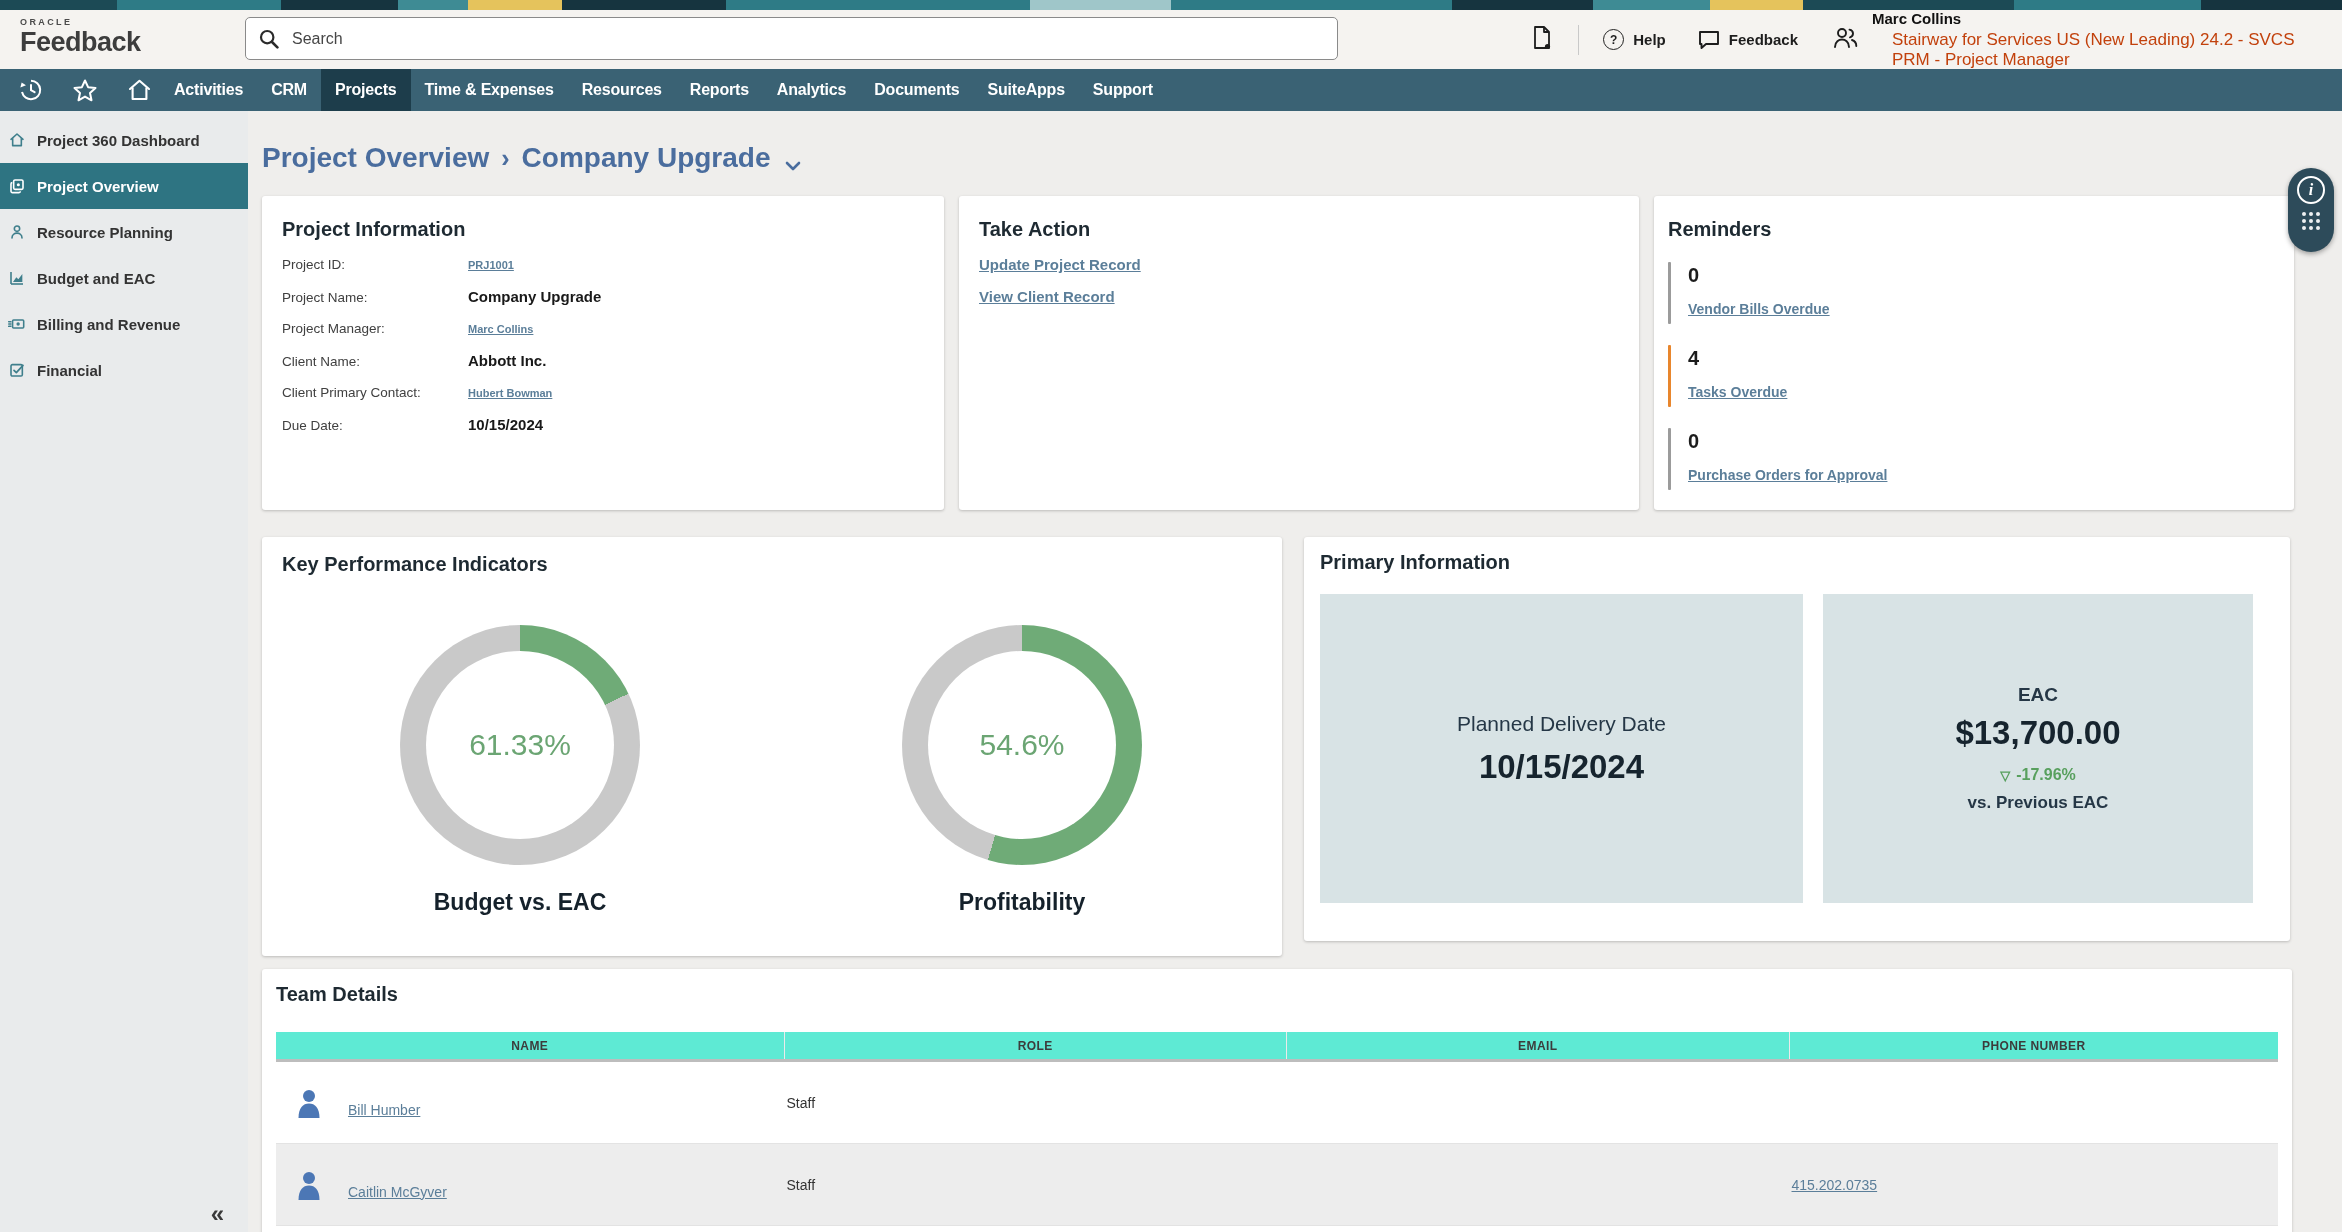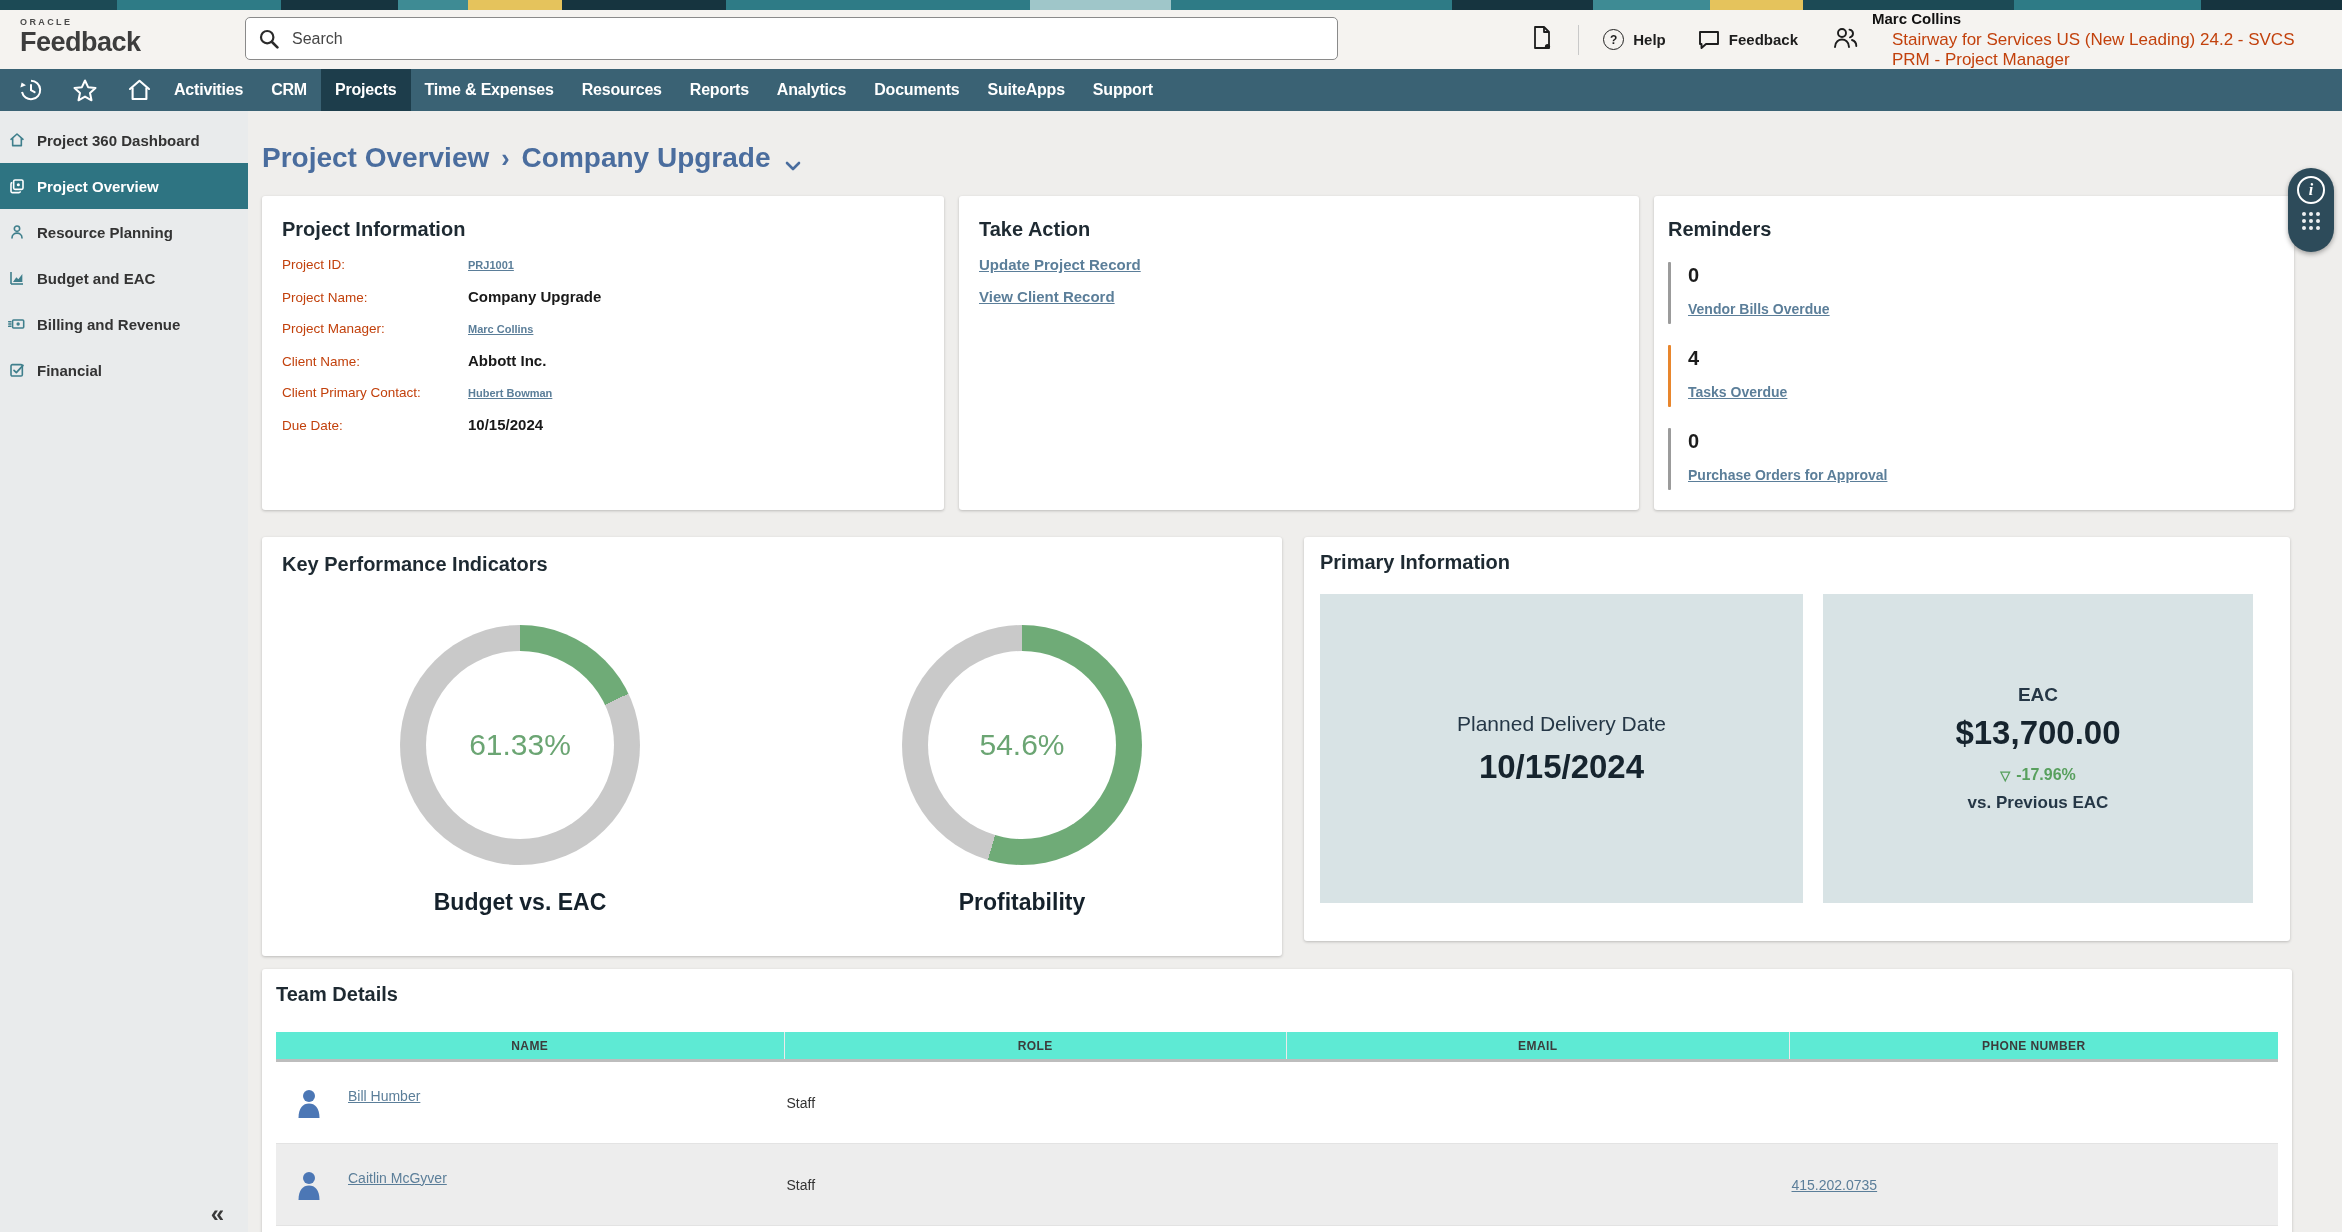--- a/index.html
+++ b/index.html
@@ -45,21 +45,21 @@
   .crumb-sep { font-size:25px; }
   .crumb-chevron { margin-left:2px; margin-top:8px; }
 
   .card { background:#fff; border-radius:3px; box-shadow:0 1px 3px rgba(0,0,0,.22); }
   .card-title { font-size:20px; font-weight:700; color:#1e2a32; }
 
   .row1 { display:flex; gap:15px; margin-top:21px; }
   .card-info { width:682px; height:314px; padding:22px 20px; }
   .info-row { display:flex; align-items:baseline; margin-top:16px; }
   .info-row:first-of-type { margin-top:20px; }
-  .info-label { width:186px; color:#c2410c; font-size:13.5px; }
+  .info-label { width:186px; color:#404040; font-size:13.5px; }
   .info-value { font-weight:700; color:#191919; font-size:15px; }
   a.lnk { color:#5b7e99; text-decoration:underline; font-weight:700; cursor:pointer; }
   .info-row a.lnk { font-size:11px; }
 
   .card-actions { width:680px; height:314px; padding:22px 20px; }
   .action-link { display:block; margin-top:15px; font-size:15px; font-weight:400; }
   .action-link:first-of-type { }
 
   .card-reminders { width:640px; height:314px; padding:22px 14px; }
   .rem-item { display:flex; margin-top:21px; }
@@ -92,21 +92,21 @@
   .tile-note { margin-top:9px; font-size:17px; font-weight:700; color:#253746; }
 
   .row3 { margin-top:13px; }
   .card-team { width:2030px; height:275px; padding:14px 14px; }
   .table { margin-top:26px; }
   .thead { display:grid; grid-template-columns:25.4% 25.1% 25.1% 24.4%; background:#5eead4; height:30px; border-bottom:3px solid #bdbdbd; }
   .th { display:flex; align-items:center; justify-content:center; font-size:12px; font-weight:700; color:#3c3c3c; letter-spacing:.4px; border-right:1px solid #eceaea; }
   .th:last-child { border-right:none; }
   .trow { display:grid; grid-template-columns:25.4% 25.1% 25.1% 24.4%; height:82px; align-items:center; border-bottom:1px solid #e3e3e3; font-size:14px; color:#333; }
   .trow.alt { background:#ededed; }
-  .cell-name { display:flex; align-items:flex-start; padding-left:20px; gap:26px; }
+  .cell-name { display:flex; align-items:flex-end; padding-left:20px; gap:26px; }
   .cell { padding-left:2px; }
 
   .float-pill { position:absolute; right:8px; top:168px; width:46px; height:84px; border-radius:23px; background:#2d4b5a; box-shadow:0 2px 5px rgba(0,0,0,.35); display:flex; flex-direction:column; align-items:center; }
   .info-circle { margin-top:8px; width:28px; height:28px; border:2px solid #fff; border-radius:50%; color:#fff; font-family:"Liberation Serif",serif; font-style:italic; font-weight:700; font-size:16px; display:flex; align-items:center; justify-content:center; }
   .dots { margin-top:8px; display:grid; grid-template-columns:repeat(3,4px); grid-auto-rows:4px; gap:3px; }
   .dots i { background:rgba(255,255,255,.92); border-radius:50%; }
 </style>
 </head>
 <body>
 

